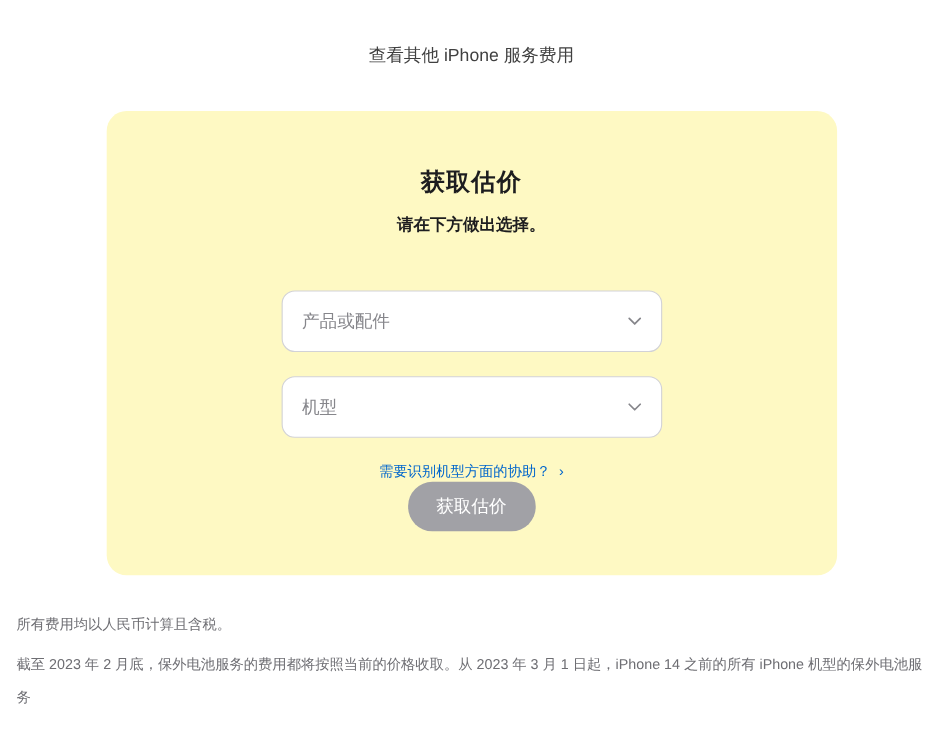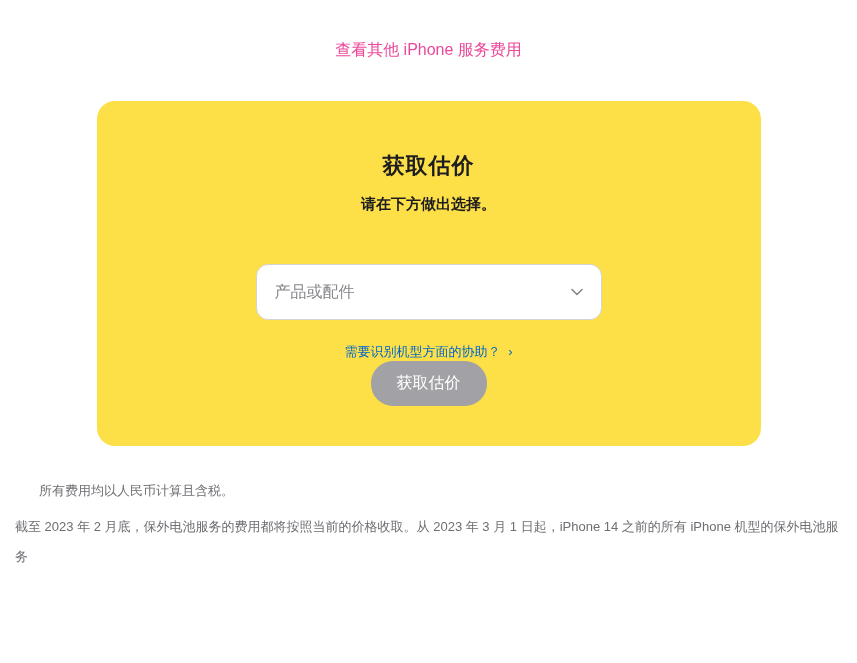--- a/index.html
+++ b/index.html
@@ -16,26 +16,26 @@
       color: #333;
     }
     .page {
       padding: 40px 10px 10px 10px;
     }
     .top-link {
       text-align: center;
       margin-bottom: 40px;
     }
     .top-link a {
-      color: #ec4899;
+      color: #404040;
       text-decoration: none;
       font-size: 16px;
     }
     .card {
-      background: #fde047;
+      background: #fef9c3;
       border-radius: 18px;
       max-width: 664px;
       margin: 0 auto;
       padding: 50px 40px 40px 40px;
       text-align: center;
     }
     .card-title {
       font-size: 22px;
       font-weight: 600;
       color: #1d1d1f;
@@ -101,21 +101,20 @@
       padding: 12px 26px;
       font-size: 16px;
       cursor: pointer;
     }
     .footer-text {
       margin-top: 30px;
       padding: 0 5px;
       font-size: 13px;
       color: #6e6e73;
       line-height: 2.3;
-      margin-left: 24px;
     }
     .footer-note {
       margin-top: 6px;
       font-size: 13px;
       color: #6e6e73;
       line-height: 2.3;
       padding: 0 5px;
     }
   </style>
 </head>
@@ -134,20 +133,30 @@
       <div class="select-box">
         <span class="placeholder">产品或配件</span>
         <span class="chevron">
           <svg viewBox="0 0 12 8" fill="none">
               <path d="M1 1.5L6 6.5L11 1.5" stroke="#86868b" stroke-width="1.6" stroke-linecap="round" stroke-linejoin="round"></path>
             </svg>
         </span>
       </div>
     </div>
 
+    <div class="select-wrapper">
+      <div class="select-box">
+        <span class="placeholder">机型</span>
+        <span class="chevron">
+          <svg viewBox="0 0 12 8" fill="none">
+              <path d="M1 1.5L6 6.5L11 1.5" stroke="#86868b" stroke-width="1.6" stroke-linecap="round" stroke-linejoin="round"></path>
+            </svg>
+        </span>
+      </div>
+    </div>
 
     <div class="help-link">
       <a href="#">
         <span>需要识别机型方面的协助？</span>
         <span class="arrow">›</span>
       </a>
     </div>
 
     <button class="submit-btn">获取估价</button>
   </div>

